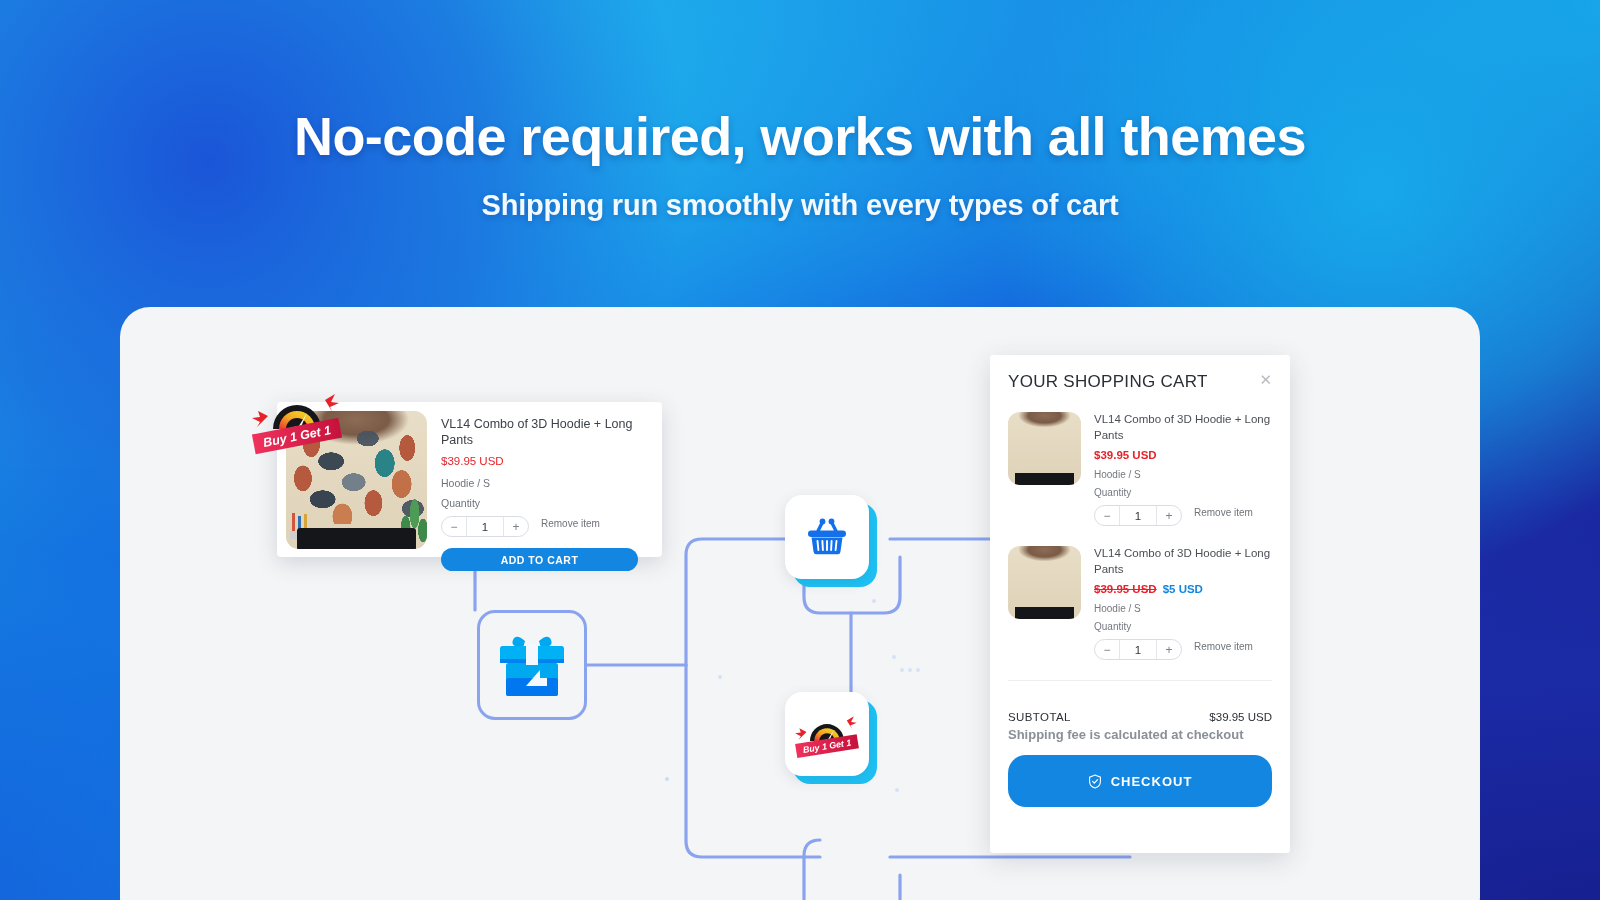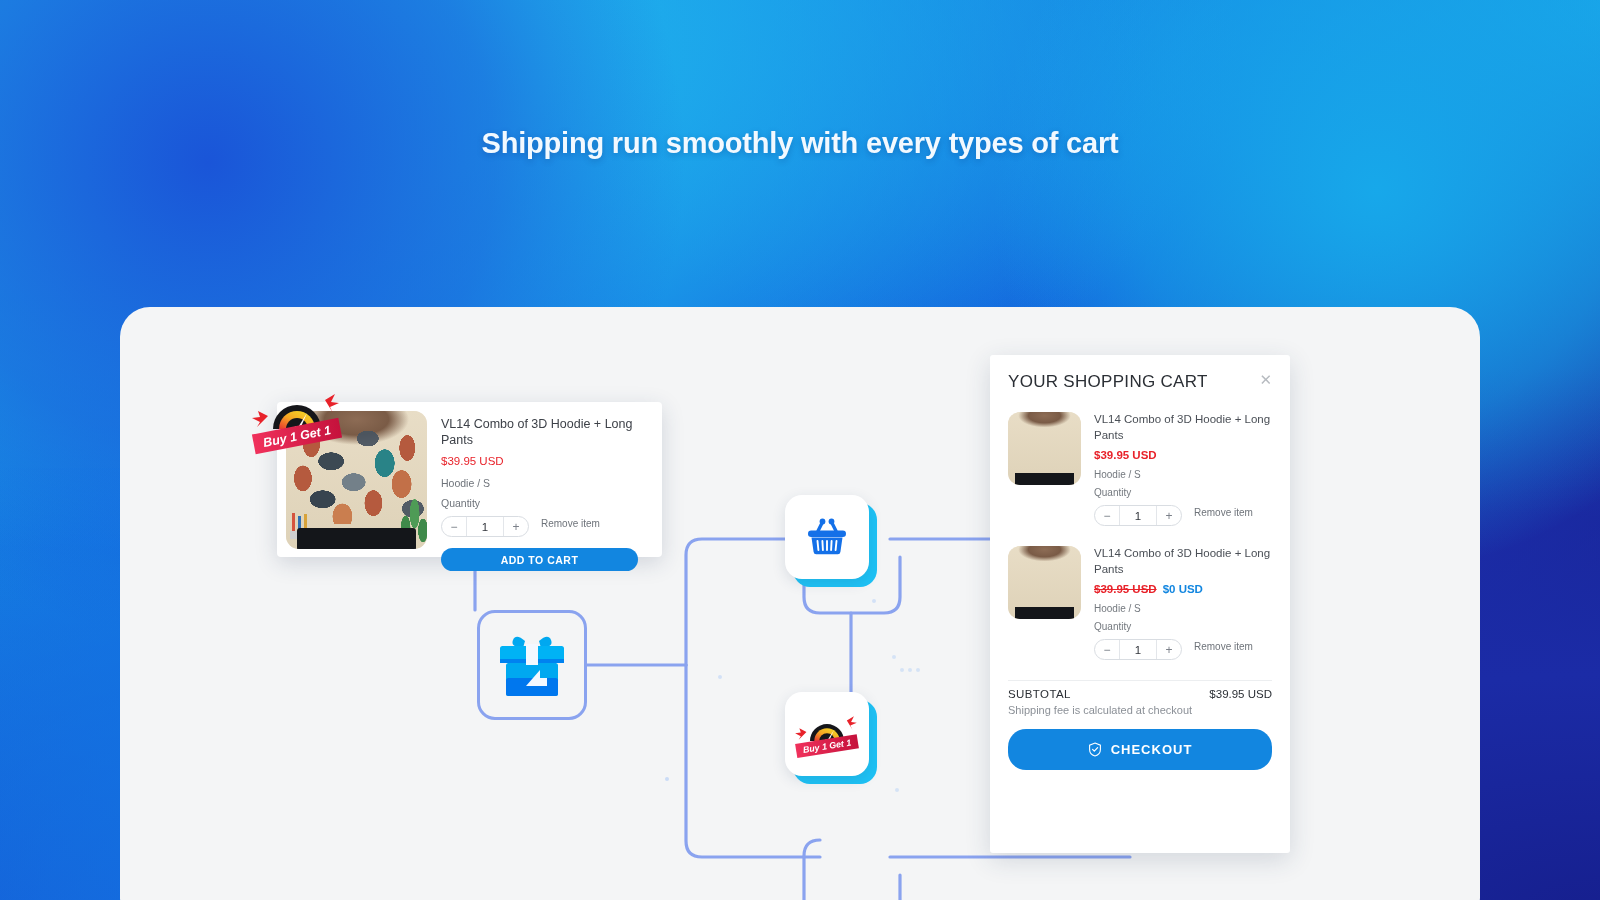--- a/index.html
+++ b/index.html
@@ -157,45 +157,46 @@
   .cinfo{ flex:1; padding-left:13px; }
   .ctitle{ font-size:11.5px; color:#4a4f56; line-height:1.35; }
   .cprice{ font-size:11.5px; color:#e8222a; margin-top:6px; font-weight:700; }
   .cprice .old{ text-decoration:line-through; }
   .cprice .new{ color:#1286e0; margin-left:6px; }
   .cvariant{ font-size:10px; color:#74797f; margin-top:8px; }
   .cqtylabel{ font-size:10px; color:#74797f; margin-top:7px; }
 
   .cdivider{ height:1px; background:#eceef0; margin-top:20px; }
 
-  .totals{ margin-top:7px; }
+  .totals{ margin-top:30px; }
   .trow{ display:flex; justify-content:space-between; align-items:baseline; }
   .tlabel{ font-size:11.5px; color:#2b2f35; letter-spacing:.4px; }
   .tval{ font-size:11.5px; color:#2b2f35; }
-  .tnote{ font-size:11px; color:#8b9097; margin-top:4px; }
+  .tnote{ font-size:13px; color:#8b9097; margin-top:4px;font-weight:bold; }
   .checkout{
-    margin-top:13px; width:100%; height:41px; border:none; border-radius:18px;
+    margin-top:13px; width:100%; height:52px; border:none; border-radius:18px;
     background:#1286e0; color:#fff; font-size:13px; font-weight:700; letter-spacing:1px;
     display:flex; align-items:center; justify-content:center; gap:9px; cursor:pointer;
     font-family:"Liberation Sans", sans-serif;
   }
 
   .dot{ position:absolute; border-radius:50%; background:#bcd3f6; z-index:5; }
 </style>
 </head>
 <body>
 
 <div class="bg">
   <div class="bg-base"></div>
   <div class="bg-blob1"></div>
   <div class="bg-blob2"></div>
   <div class="bg-blob3"></div>
 </div>
 
 <div class="head">
+  <div class="h-title">No-code required, works with all themes</div>
   <div class="h-sub">Shipping run smoothly with every types of cart</div>
 </div>
 
 <div class="stage">
 
   <svg class="wires" viewBox="0 0 1360 620">
     <g fill="none" stroke="#8aa3ef" stroke-width="3.2" stroke-linecap="round">
 
       <path d="M 355 250 L 355 303"></path>
 
@@ -367,21 +368,21 @@
 
     <div class="citem">
       <div class="cthumb">
         <div class="bodyshot" style="position:absolute;inset:0;background:radial-gradient(ellipse 58% 26% at 50% 5%, #8d6c55 0%, #7a5b46 38%, rgba(122,91,70,0) 62%),linear-gradient(#e8ddc6,#ded2b8);"></div>
         <div class="pattern" style="position:absolute;left:0;right:0;top:11%;bottom:20%;"></div>
         <div class="pants" style="position:absolute;left:10%;right:10%;bottom:0;height:16%;background:#14161a;"></div>
       </div>
       <div class="cinfo">
         <div class="ctitle">VL14 Combo of 3D Hoodie + Long Pants</div>
         <div class="cprice">
-          <span class="old">$39.95 USD</span><span class="new">$0 USD</span>
+          <span class="old">$39.95 USD</span><span class="new">$5 USD</span>
         </div>
         <div class="cvariant">Hoodie / S</div>
         <div class="cqtylabel">Quantity</div>
         <div class="qtyrow">
           <div class="stepper">
             <div class="sbtn">−</div>
             <div class="sval">1</div>
             <div class="sbtn">+</div>
           </div>
           <div class="removeitem">Remove item</div>

